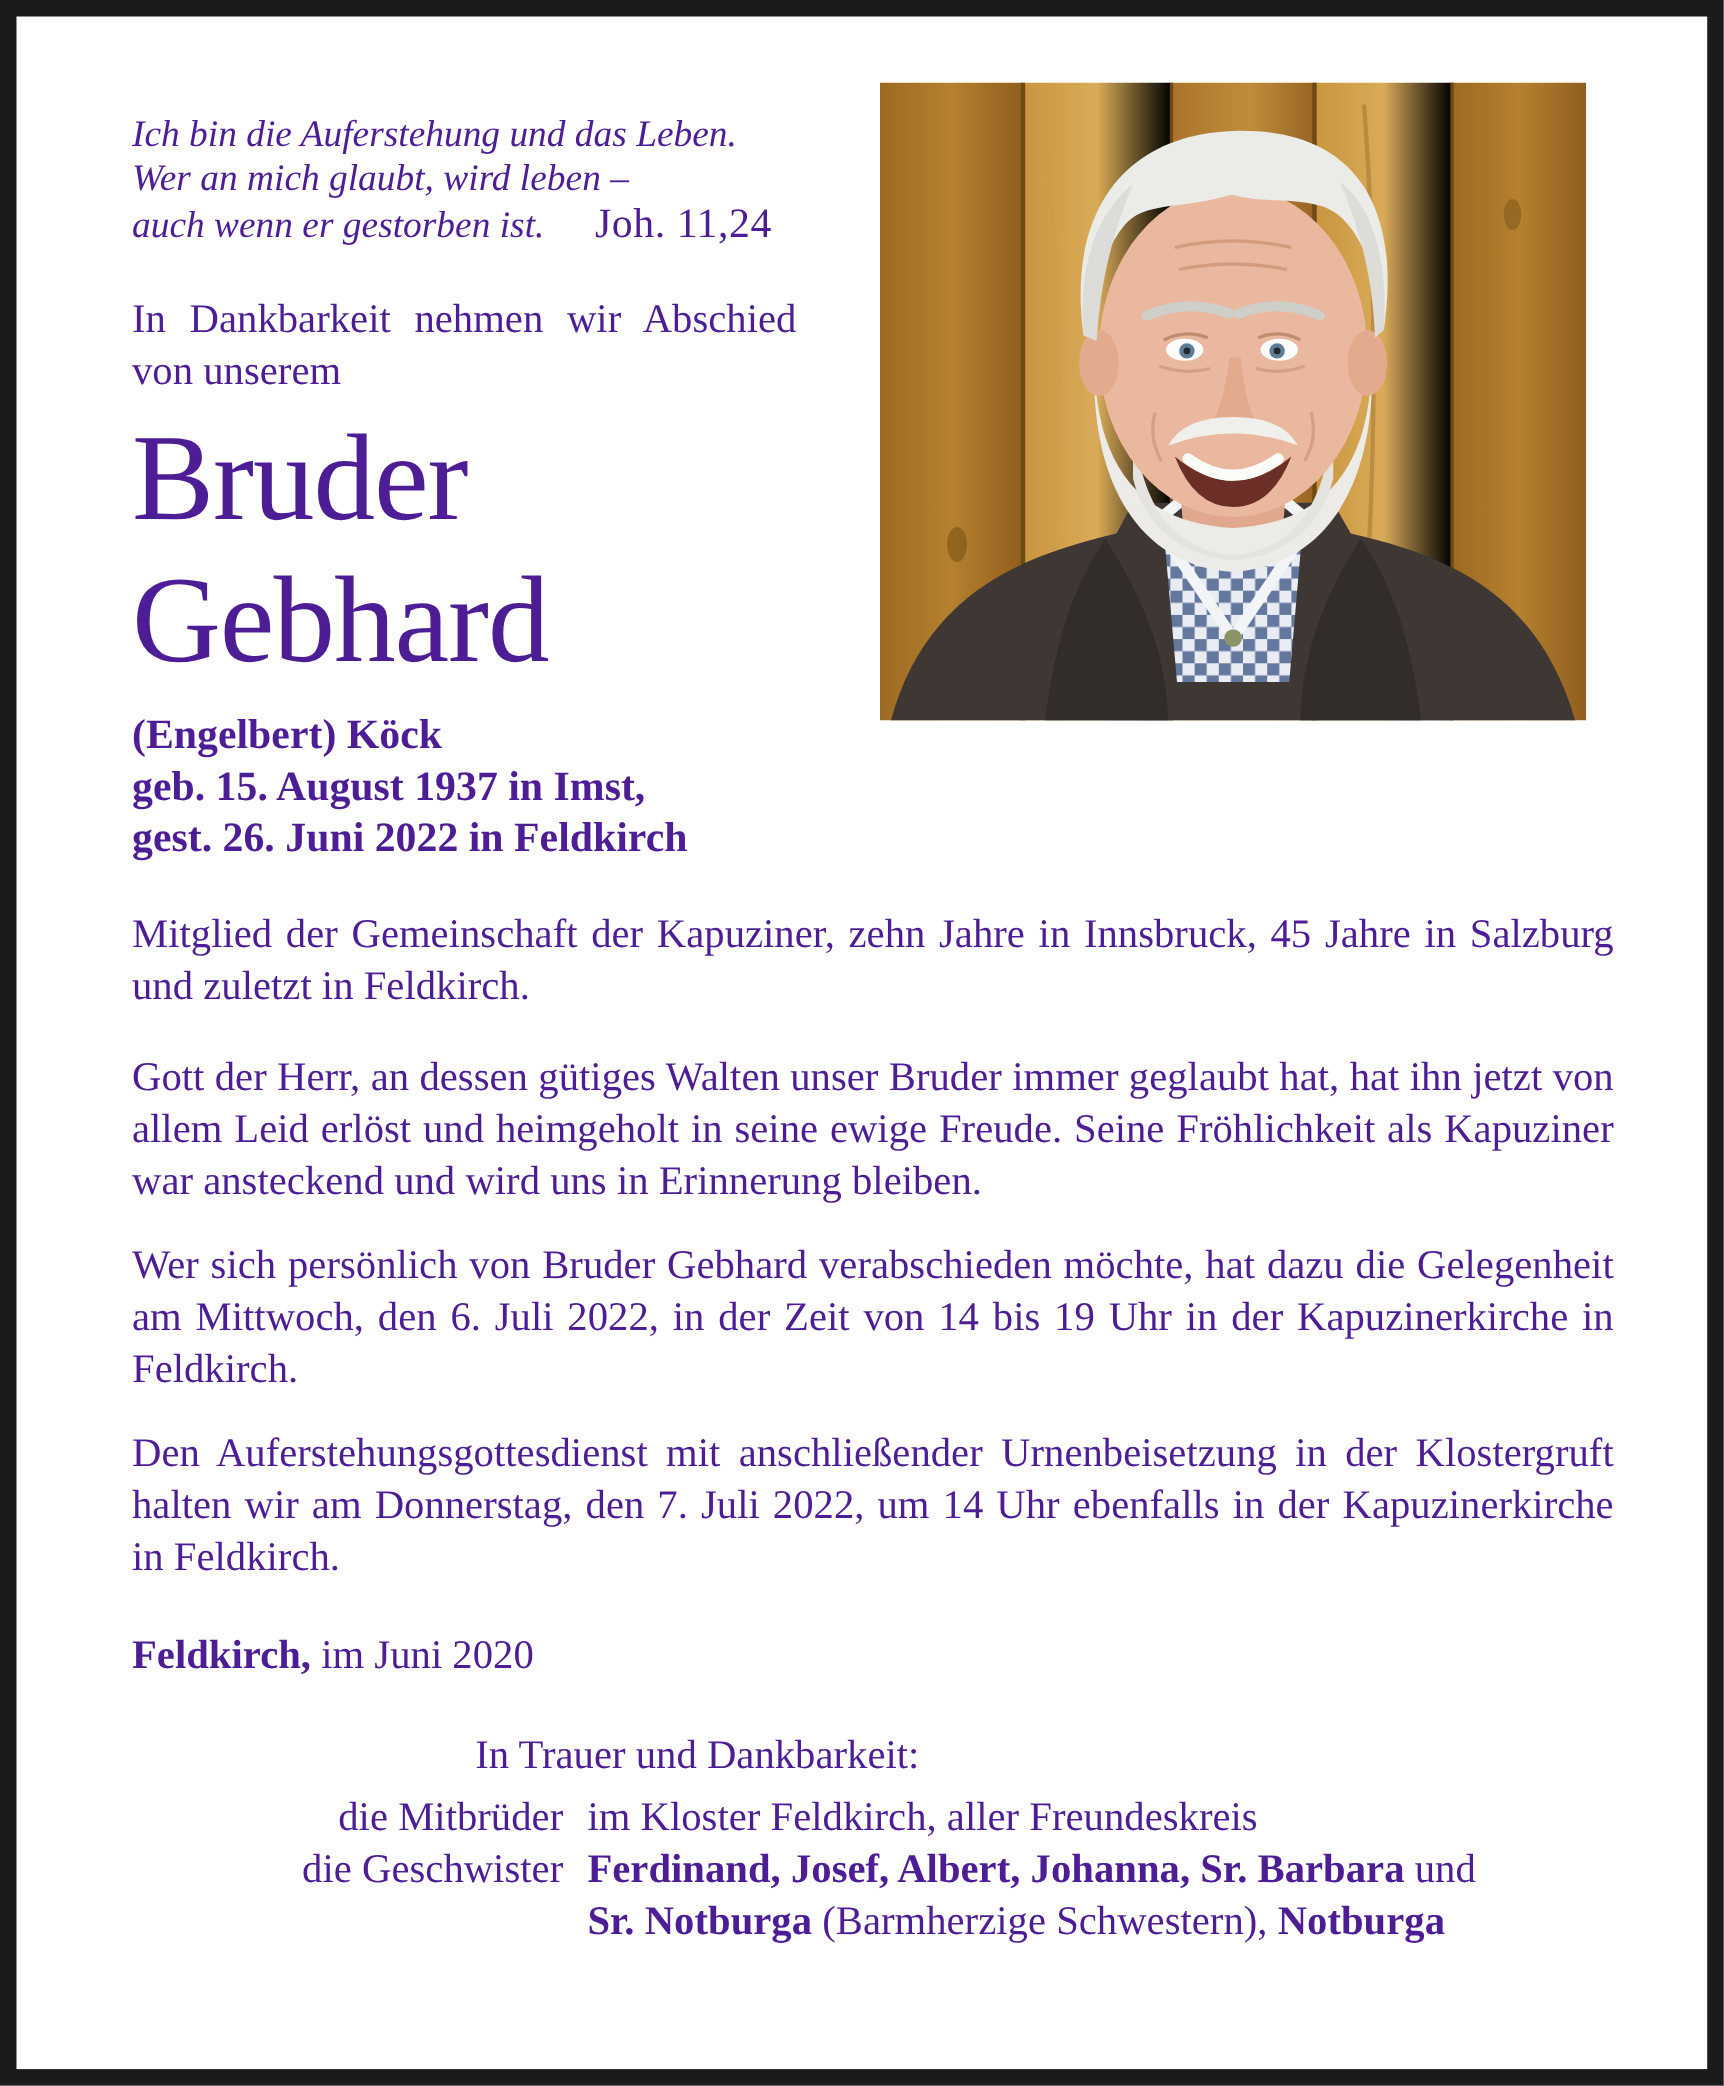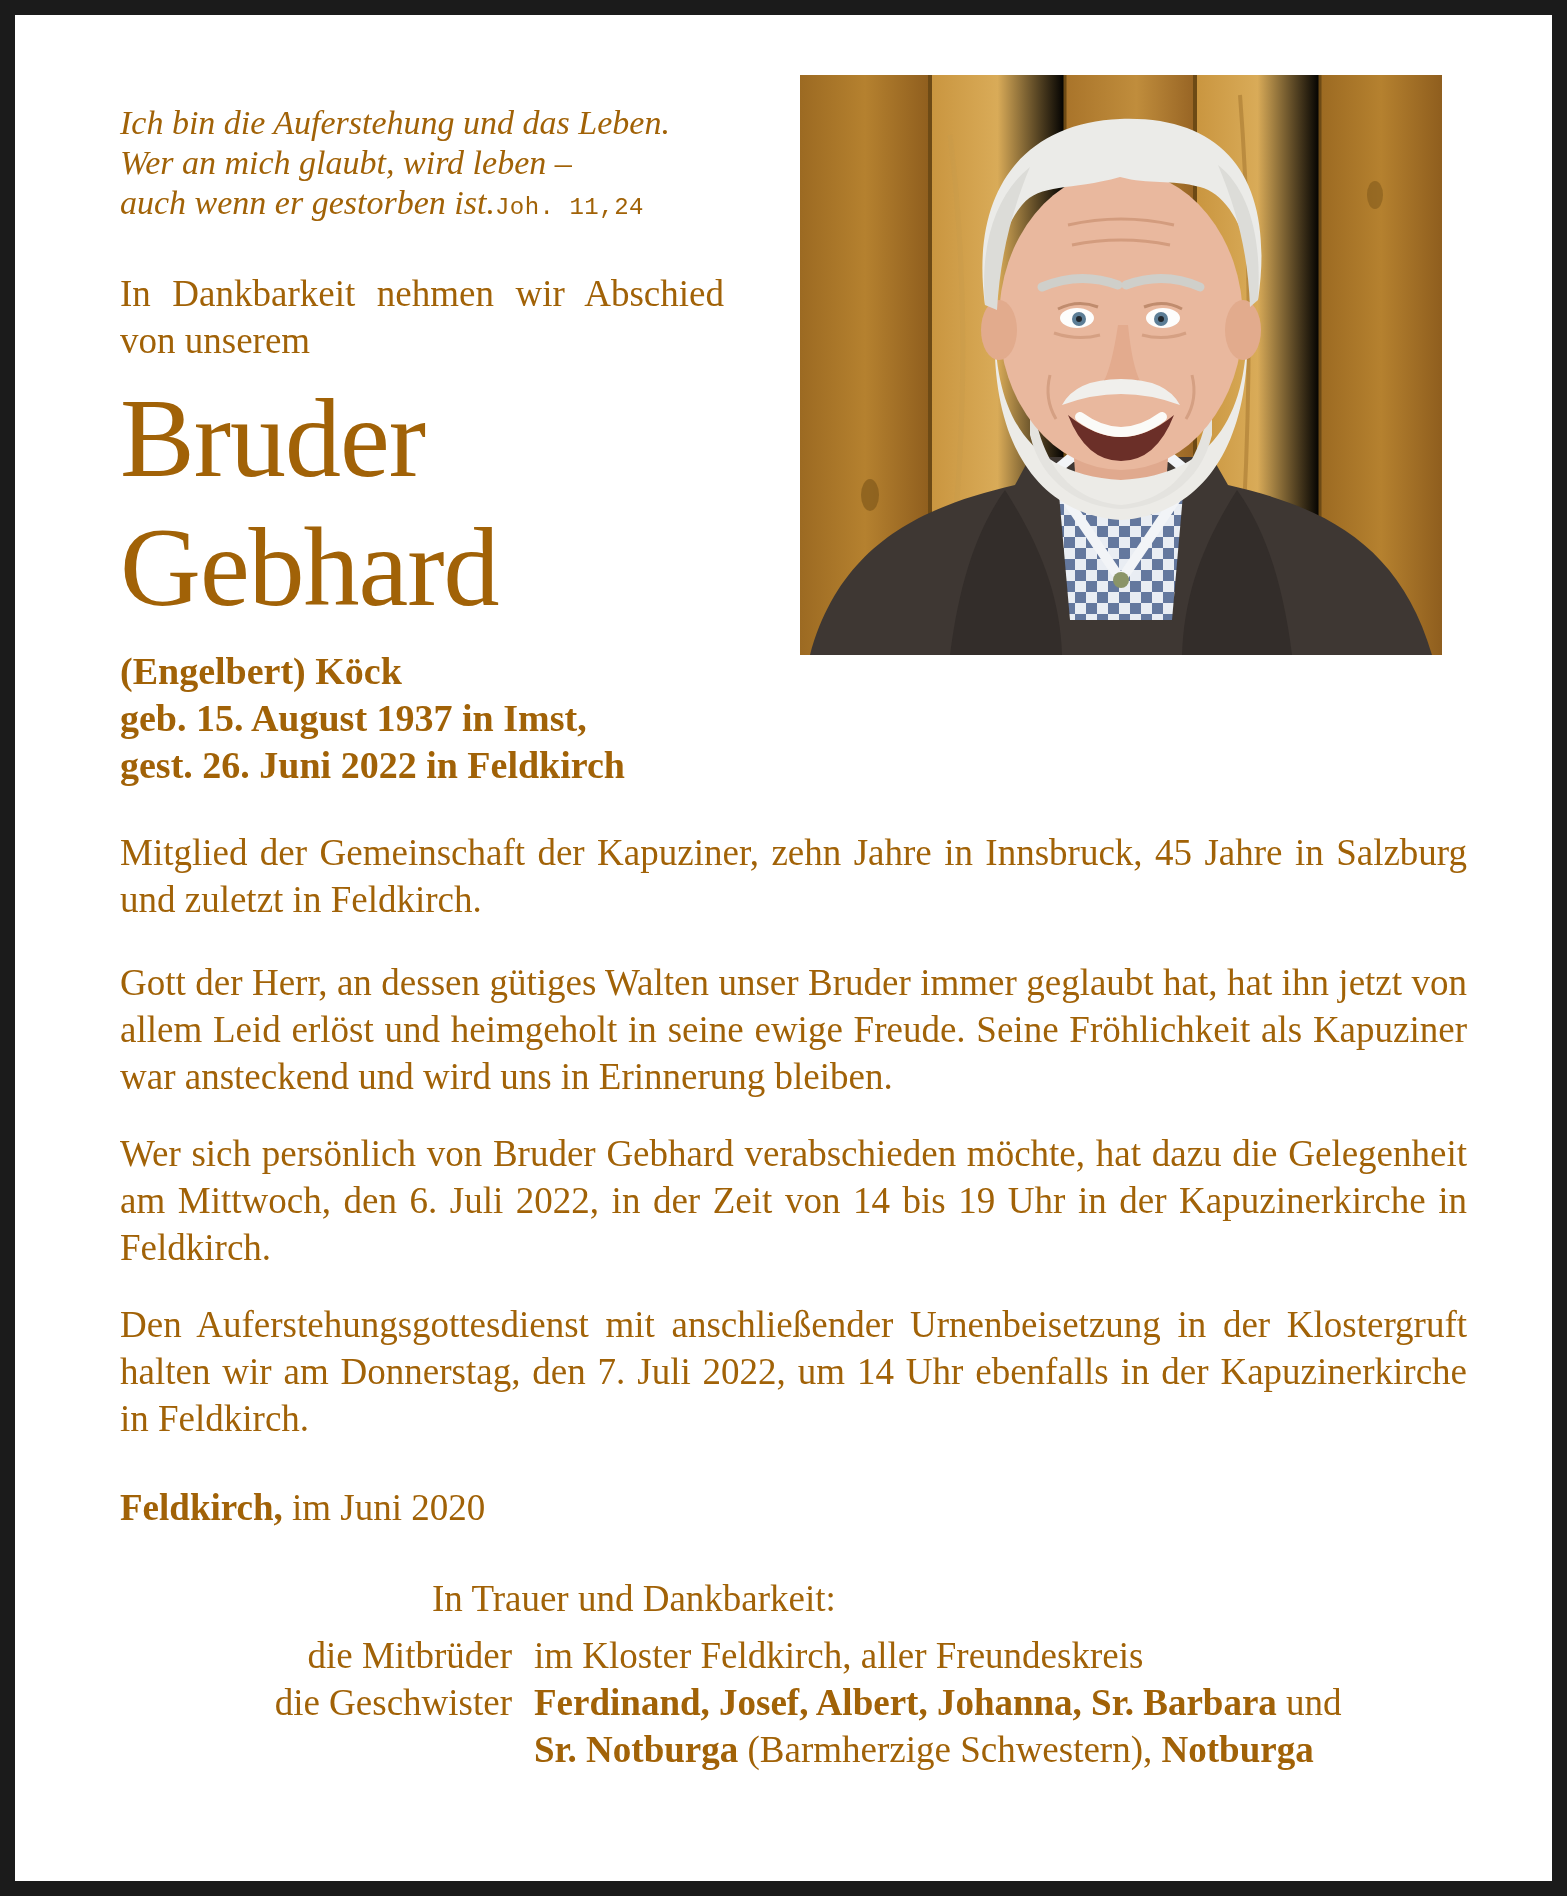--- a/index.html
+++ b/index.html
@@ -5,32 +5,32 @@
   * { margin:0; padding:0; box-sizing:border-box; }
   html,body { background:#2a2a2a; }
   body { font-family:"Liberation Serif","DejaVu Serif",serif; }
 
   .sheet {
     position:relative;
     width:1567px; height:1896px;
     background:#ffffff;
     border:15px solid #1b1b1b;
     overflow:hidden;
-    color:#a16207;
+    color:#4c1d95;
     padding:70px 85px 0 105px;
   }
 
   
   .top-section { display:flex; align-items:flex-start; }
   .top-left { width:662px; flex:0 0 662px; }
   .photo-wrap { margin-left:18px; margin-top:-10px; flex:0 0 642px; }
 
   .quote { margin-top:18px; font-style:italic; font-size:34px; line-height:40px; }
   .quote .ref {
-    font-style:normal; font-size:24px; letter-spacing:0.5px;font-family:Liberation Mono, monospace;
+    font-style:normal; font-size:38px; margin-left:46px; letter-spacing:0.5px;
   }
 
   .intro {
     margin-top:42px; font-size:37px; line-height:47px;
     text-align:justify; max-width:604px;
   }
 
   .deceased-name {
     margin-top:10px; font-size:112px; line-height:1.15; font-weight:400;
     letter-spacing:-1px;

